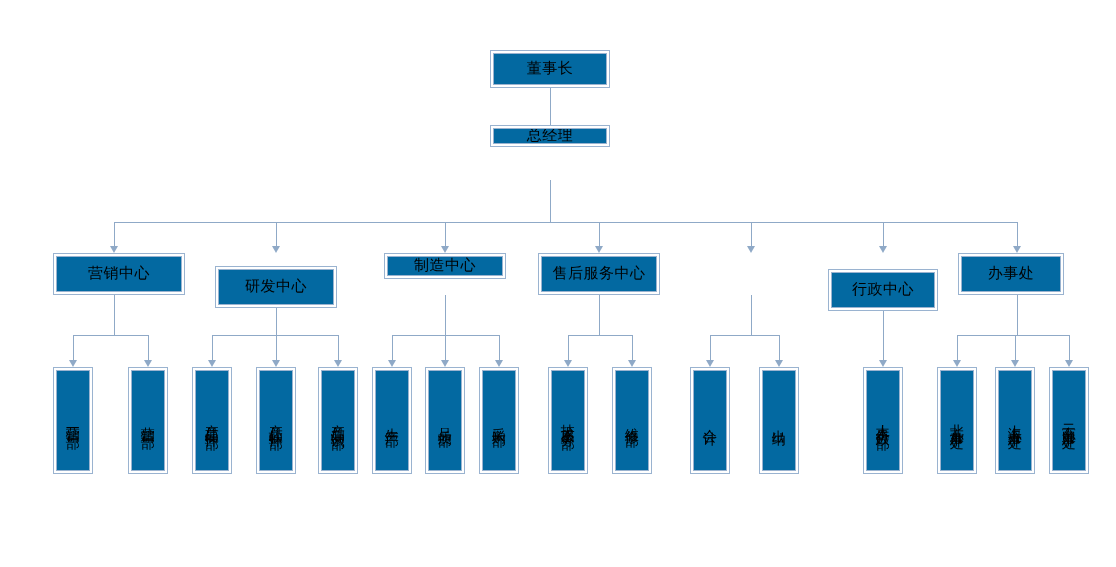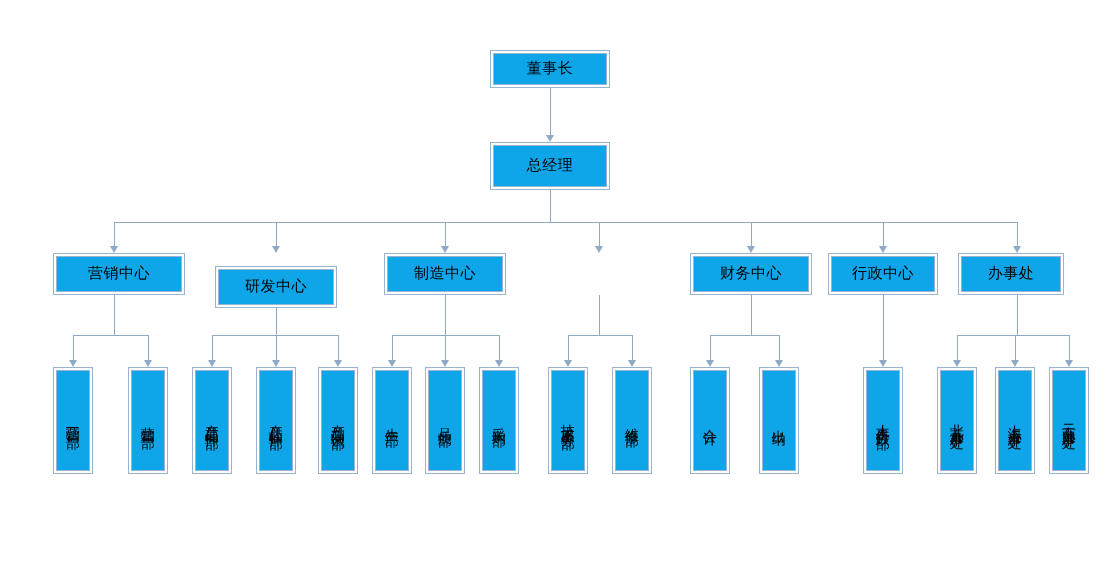--- a/index.html
+++ b/index.html
@@ -34,21 +34,21 @@
     border: 1px solid #9ab3d0;
     background: #ffffff;
     padding: 2px;
     z-index: 2;
   }
   .node .inner {
     box-sizing: border-box;
     width: 100%;
     height: 100%;
     border: 1px solid #9ab3d0;
-    background: #0ea5e9;
+    background: #0369a1;
     display: flex;
     align-items: center;
     justify-content: center;
     overflow: hidden;
   }
   .node .label {
     font-size: 15px;
     line-height: 1.18;
     letter-spacing: 0.5px;
     color: #000000;
@@ -134,21 +134,21 @@
       <line x1="1015" y1="335" x2="1015" y2="360" stroke="#8fa9c7" stroke-width="1" shape-rendering="crispEdges"></line>
       <polygon points="1011,360 1019,360 1015,367" fill="#8fa9c7"></polygon>
       <line x1="1069" y1="335" x2="1069" y2="360" stroke="#8fa9c7" stroke-width="1" shape-rendering="crispEdges"></line>
       <polygon points="1065,360 1073,360 1069,367" fill="#8fa9c7"></polygon>
     </svg>
 <div class="node h" style="left: 490px; top: 50px; width: 120px; height: 38px;">
       <div class="inner">
         <span class="label">董事长</span>
       </div>
     </div>
-    <div class="node h" style="left: 490px; top: 142px; width: 120px; height: 48px;">
+    <div class="node h" style="left: 490px; top: 125px; width: 120px; height: 22px;">
       <div class="inner">
         <span class="label">总经理</span>
       </div>
     </div>
     <div class="node h" style="left: 53px; top: 253px; width: 132px; height: 42px;">
       <div class="inner">
         <span class="label">营销中心</span>
       </div>
     </div>
     <div class="node v" style="left: 53px; top: 367px; width: 40px; height: 107px;">
@@ -174,66 +174,66 @@
     <div class="node v" style="left: 256px; top: 367px; width: 40px; height: 107px;">
       <div class="inner">
         <span class="label">产品软件部</span>
       </div>
     </div>
     <div class="node v" style="left: 318px; top: 367px; width: 40px; height: 107px;">
       <div class="inner">
         <span class="label">产品测试部</span>
       </div>
     </div>
-    <div class="node h" style="left: 384px; top: 253px; width: 122px; height: 42px;">
+    <div class="node h" style="left: 384px; top: 253px; width: 122px; height: 26px;">
       <div class="inner">
         <span class="label">制造中心</span>
       </div>
     </div>
     <div class="node v" style="left: 372px; top: 367px; width: 40px; height: 107px;">
       <div class="inner">
         <span class="label">生产部</span>
       </div>
     </div>
     <div class="node v" style="left: 425px; top: 367px; width: 40px; height: 107px;">
       <div class="inner">
         <span class="label">品质部</span>
       </div>
     </div>
     <div class="node v" style="left: 479px; top: 367px; width: 40px; height: 107px;">
       <div class="inner">
         <span class="label">采购部</span>
       </div>
     </div>
+    <div class="node h" style="left: 538px; top: 253px; width: 122px; height: 42px;">
+      <div class="inner">
+        <span class="label">售后服务中心</span>
+      </div>
+    </div>
     <div class="node v" style="left: 548px; top: 367px; width: 40px; height: 107px;">
       <div class="inner">
         <span class="label">技术服务部</span>
       </div>
     </div>
     <div class="node v" style="left: 612px; top: 367px; width: 40px; height: 107px;">
       <div class="inner">
         <span class="label">维修部</span>
       </div>
     </div>
-    <div class="node h" style="left: 690px; top: 253px; width: 122px; height: 42px;">
-      <div class="inner">
-        <span class="label">财务中心</span>
-      </div>
-    </div>
     <div class="node v" style="left: 690px; top: 367px; width: 40px; height: 107px;">
       <div class="inner">
         <span class="label">会计</span>
       </div>
     </div>
     <div class="node v" style="left: 759px; top: 367px; width: 40px; height: 107px;">
       <div class="inner">
         <span class="label">出纳</span>
       </div>
     </div>
-    <div class="node h" style="left: 828px; top: 253px; width: 110px; height: 42px;">
+    <div class="node h" style="left: 828px; top: 269px; width: 110px; height: 42px;">
       <div class="inner">
         <span class="label">行政中心</span>
       </div>
     </div>
     <div class="node v" style="left: 863px; top: 367px; width: 40px; height: 107px;">
       <div class="inner">
         <span class="label">人事行政部</span>
       </div>
     </div>
     <div class="node h" style="left: 958px; top: 253px; width: 106px; height: 42px;">

